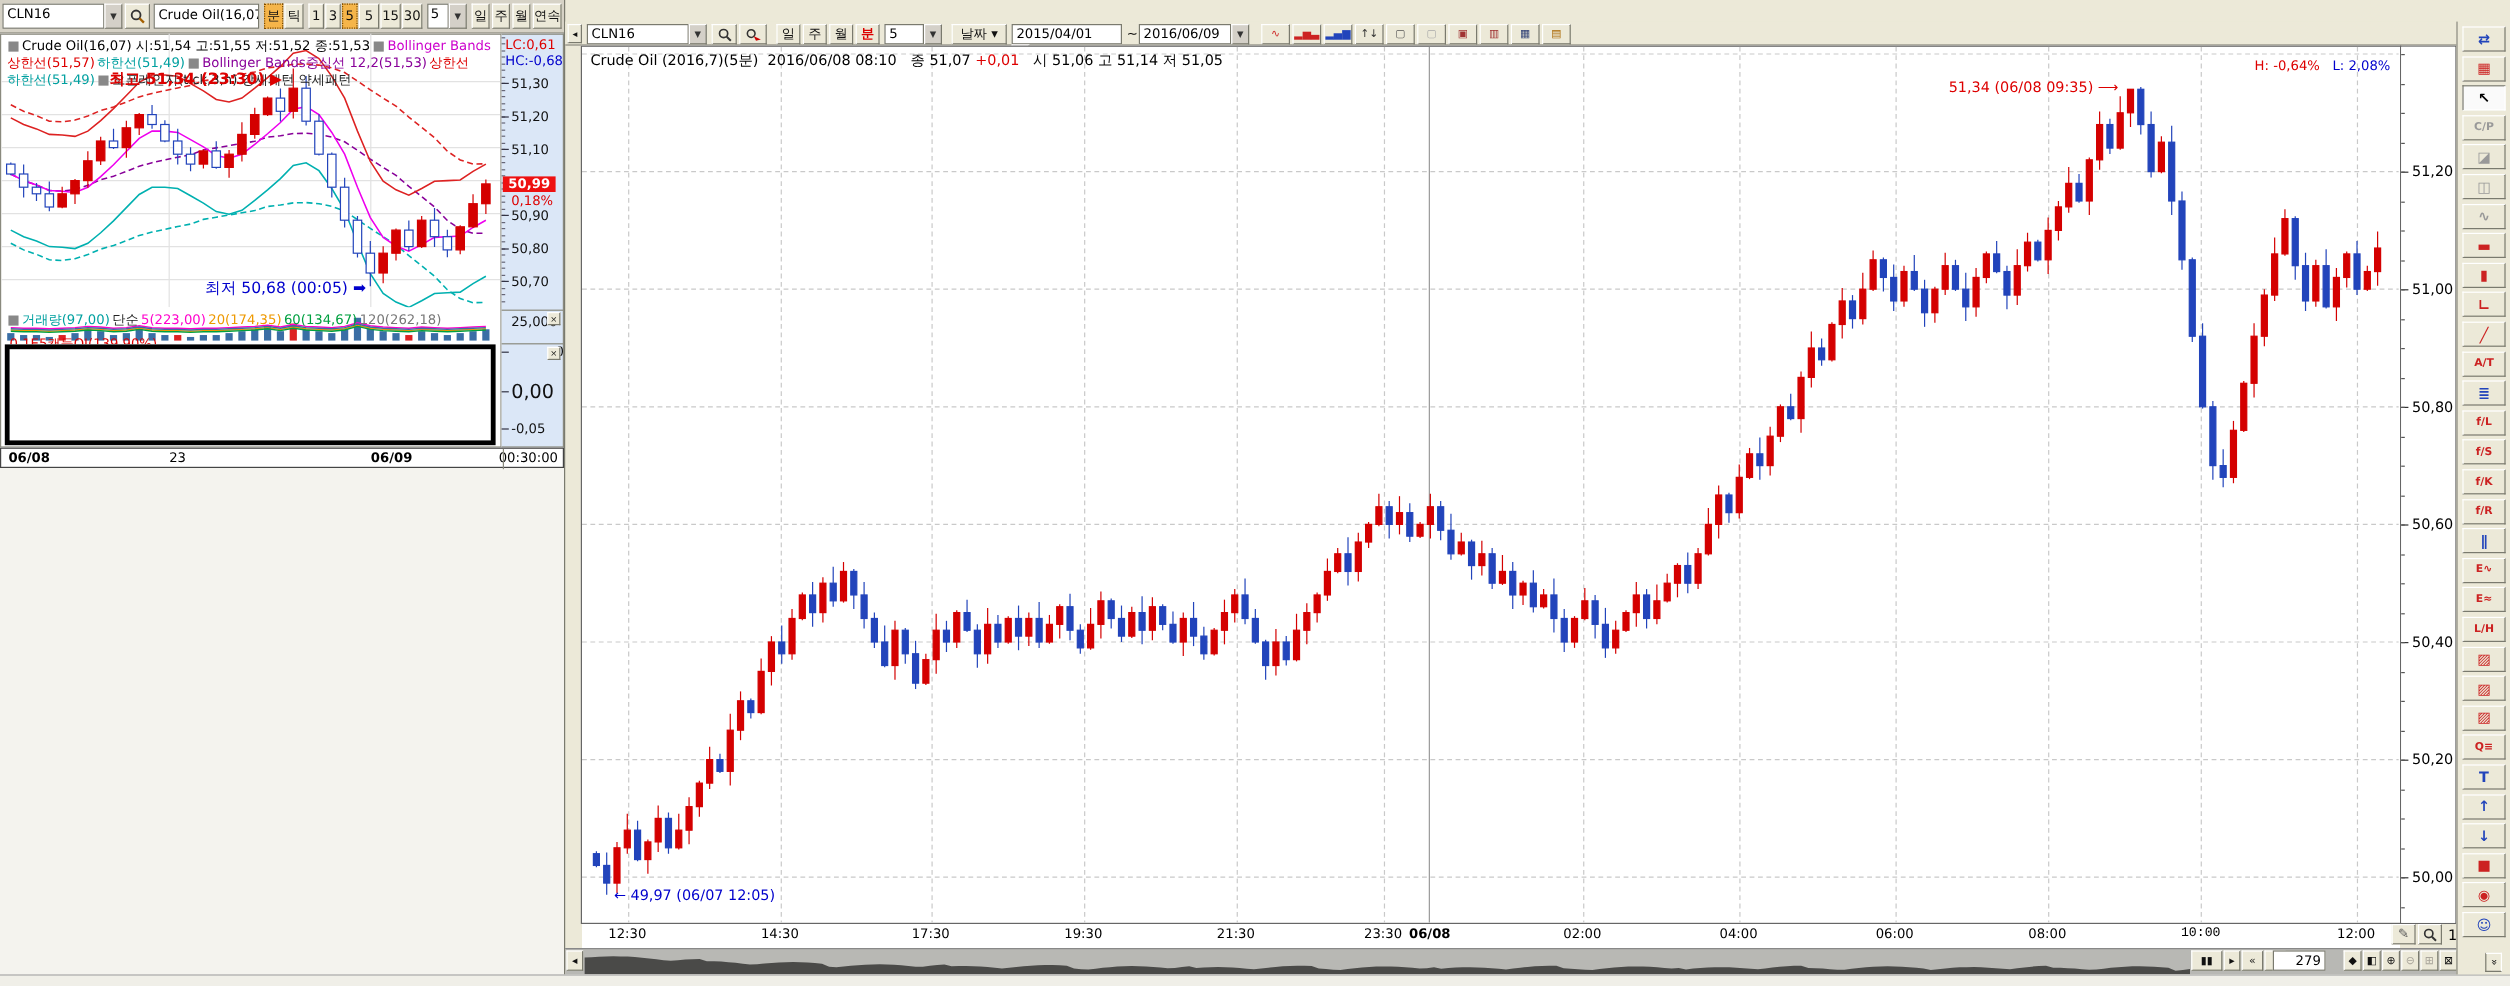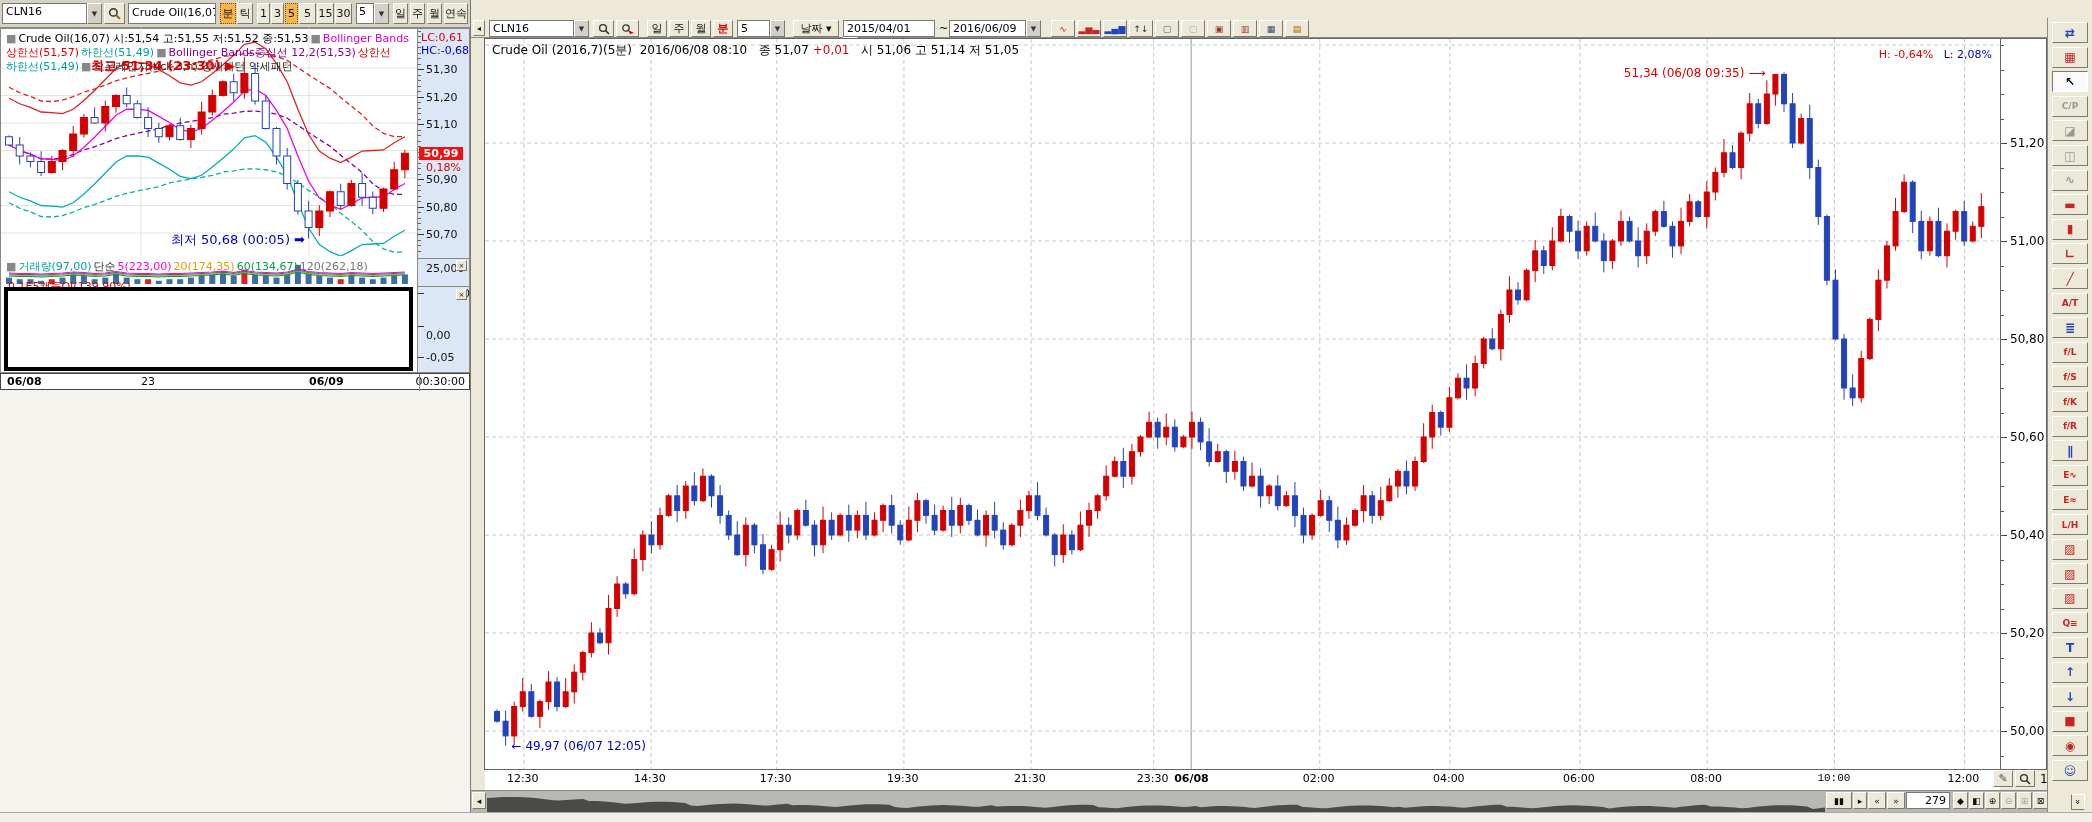--- a/index.html
+++ b/index.html
@@ -265,21 +265,21 @@
         <div style="position: absolute; left: 8px; top: 199px; font-size: 11px; color: rgb(17, 17, 17);">50,70</div>
         <div style="position: absolute; left: 1px; top: 118.25px; width: 44px; height: 13px; background: rgb(238, 17, 17); color: rgb(255, 255, 255); font-size: 11px; font-weight: bold; text-align: center;">50,99</div>
         <div style="position: absolute; left: 8px; top: 132.25px; font-size: 11px; color: rgb(221, 0, 0);">0,18%</div>
         <div style="position: absolute; left: 0px; top: 229px; width: 52px; height: 1px; background: rgb(138, 138, 126);"></div>
         <div style="position: absolute; left: 8px; top: 233px; font-size: 11px; color: rgb(17, 17, 17);">25,000</div>
         <div class="btn3d abs" style="position: absolute; left: 38px; top: 231px; width: 11px; height: 11px; font-size: 7px;">×</div>
         <div style="position: absolute; left: 0px; top: 257px; width: 52px; height: 1px; background: rgb(138, 138, 126);"></div>
         <div style="position: absolute; left: 0px; top: 264px; width: 6px; height: 1px; background: rgb(51, 51, 68);"></div>
         <div style="position: absolute; left: 8px; top: 258px; font-size: 11px; color: rgb(17, 17, 17); margin-left: 37px;">0,05</div>
         <div style="position: absolute; left: 0px; top: 297px; width: 6px; height: 1px; background: rgb(51, 51, 68);"></div>
-        <div style="position: absolute; left: 8px; top: 300px; font-size: 11px; color: rgb(17, 17, 17);">0,00</div>
+        <div style="position: absolute; left: 8px; top: 288px; font-size: 16px; color: rgb(17, 17, 17);">0,00</div>
         <div style="position: absolute; left: 0px; top: 328px; width: 6px; height: 1px; background: rgb(51, 51, 68);"></div>
         <div style="position: absolute; left: 8px; top: 322px; font-size: 11px; color: rgb(17, 17, 17);">-0,05</div>
         <div class="btn3d abs" style="position: absolute; left: 38px; top: 260px; width: 11px; height: 11px; font-size: 7px;">×</div>
       </div>
 
     <div class="abs" id="ltime" style="left:0;top:373px;width:470px;height:17px;background:#fff;border:1px solid #444;">
         <div style="position: absolute; left: 6px; top: 1px; font-size: 11px; font-weight: bold; color: rgb(0, 0, 0);">06/08</div>
         <div style="position: absolute; left: 140px; top: 1px; font-size: 11px; color: rgb(0, 0, 0);">23</div>
         <div style="position: absolute; left: 308px; top: 1px; font-size: 11px; font-weight: bold; color: rgb(0, 0, 0);">06/09</div>
         <div style="position: absolute; right: 4px; top: 1px; font-size: 11px; color: rgb(0, 0, 0);">00:30:00</div>
@@ -803,21 +803,21 @@
   <div class="abs" style="left:471px;top:790px;width:1621px;height:22px;background:#b8b8b4;border-top:1px solid #888;"></div>
   <div class="abs btn3d navbtn" style="left:472px;top:792px;width:14px;">◂</div>
   <svg id="silsvg" style="left:487px;top:790px;" width="1338" height="22">
       <path d="M0,22 L0,8 L6,7.653376466491256 L12,7.338157988392004 L18,7.099823926852578 L24,6.977079359714862 L30,6.999097766019997 L36,7.183452502924936 L42,7.534887029047665 L48,8.045013051353802 L54,8.692958534287996 L60,9.44691868191228 L66,10.26649757348536 L72,10.614427872436346 L78,10.115504279203499 L84,9.671351682588071 L90,9.325092200233554 L96,9.112010160940716 L102,10.945913551678608 L108,11.061800921343277 L114,11.348295916899009 L120,11.79213684248726 L126,12.368051347347636 L132,13.040611519800787 L138,13.76682389765052 L144,13.521534188744631 L150,12.9393270737737 L156,12.432167884246265 L162,12.040504577651514 L168,11.795955722623301 L174,11.719037540964443 L180,11.817694697408617 L186,12.086741321236888 L192,12.508252789008502 L198,13.052879906173146 L204,15.570879177846077 L210,16.11327387267207 L216,15.444191705858216 L222,14.823643757908997 L228,14.296110996008542 L234,13.899037924764729 L240,13.660131060225897 L246,13.595362544848916 L252,13.707823575788597 L258,13.987510742227101 L264,14.412060769871582 L270,14.948380450217474 L276,15.55505366806947 L282,15.568777651391763 L288,14.872910972479072 L294,14.243940718146643 L300,13.72407304024043 L306,15.236313979079519 L312,15.026449040244165 L318,14.994676092298018 L324,15.139237029252396 L330,15.445440434466779 L336,15.886732229773406 L342,16.42662563121656 L348,17.021350579706613 L354,16.521946629247104 L360,15.821047547820296 L366,15.204128743040755 L372,14.710737900390452 L378,14.371358467607479 L384,14.20520533393551 L390,14.218836834228457 L396,14.405683656454308 L402,14.746528793697117 L408,17.09979265940748 L414,17.648188870584274 L420,17.98281036938335 L426,17.23651417958485 L432,16.546248237129998 L438,15.955843330172415 L444,15.501821317868426 L450,15.21075169126292 L456,15.097329152418801 L462,15.163311511371353 L468,15.397394863228628 L474,15.776035093933807 L480,16.26515619376728 L486,16.822621601013935 L492,16.659777728855214 L498,15.918873601340486 L504,15.25100705243476 L510,16.586563287173327 L516,16.18091664228627 L522,15.945363552238973 L528,15.889945088968375 L534,16.011609931685516 L540,16.294437034829492 L546,16.710790751460713 L552,17.223324716344422 L558,17.787689293274706 L564,17.13201129965762 L570,16.406561940709416 L576,15.770295150664513 L582,15.261977349044415 L588,14.911075981945835 L594,14.735625462368446 L600,14.740921484546 L606,14.919138321612792 L612,17.13878572704224 L618,17.59063095091247 L624,18.12331214362506 L630,18.312730482356777 L636,17.550013372334575 L642,16.848419007777032 L648,16.251192962511656 L654,15.794000423732424 L660,15.50234266404102 L666,15.38970994477417 L672,15.456604689018421 L678,15.690505704489826 L684,16.06677604962869 L690,16.55044876152456 L696,17.09876105595444 L702,16.798274984318116 L708,16.050101772014617 L714,17.268484510653895 L720,16.71646295808022 L726,16.315147191122495 L732,16.085827798355318 L738,16.037322511771297 L744,16.165337693897506 L750,16.452779835390555 L756,16.870994493174322 L762,17.38184289848114 L768,17.92806172823589 L774,17.15292632629879 L780,16.42644001894959 L786,15.79337519448863 L792,15.291727896641337 L798,14.949964981325719 L804,14.784961730228336 L810,14.800779358445626 L816,16.8772598851005 L822,17.21512633803806 L828,17.670874111106087 L834,18.2035628049899 L840,18.263086312192993 L846,17.49925453643378 L852,16.801015208886138 L858,16.21102407538366 L864,15.764088961757833 L870,15.484647835663228 L876,15.384998242894326 L882,15.464406410332376 L888,15.70916056858352 L894,16.09356463089288 L900,16.581800228380065 L906,17.130522182089308 L912,16.702105209257567 L918,17.845171819016393 L924,17.18123536364269 L930,16.639311689789952 L936,16.250684174272365 L942,16.035525983520163 L948,16.001438465839527 L954,16.142900471008247 L960,16.441668498681675 L966,16.868098681726117 L972,17.383294816084252 L978,17.803430262604767 L984,17.028890841426588 L990,16.307460984248774 L996,15.683408520336275 L1002,15.19394371423115 L1008,14.866523146226914 L1014,14.716860324591508 L1020,16.636676066006192 L1026,16.837937805271217 L1032,17.186936031405608 L1038,17.650366228563954 L1044,18.18663100513558 L1050,18.119973266925314 L1056,17.359114294428558 L1062,16.66813175693336 L1068,16.08907008419692 L1074,15.655863023422905 L1080,15.391874903800456 L1086,15.308207740437165 L1092,15.402896841966434 L1098,15.661053206723448 L1104,16.055942389779204 L1110,16.55092166812002 L1116,17.102095140513022 L1122,18.437203069633473 L1128,17.69640780927986 L1134,17.04157594585851 L1140,16.512121827456955 L1146,16.138374476513224 L1152,15.939380029846365 L1158,15.921521715307662 L1164,16.078057359111487 L1170,16.389607935274746 L1176,16.825561757786097 L1182,17.346292570294175 L1188,17.6415298898256 L1194,16.869471934096108 L1200,16.154892844519587 L1206,15.541529981815822 L1212,15.065786323049132 L1218,14.754092784318335 L1224,16.509881989323382 L1230,16.556978916687292 L1236,16.772818115642117 L1242,17.133718126002265 L1248,17.605486297242763 L1254,18.145896340146567 L1260,17.95397160455446 L1266,17.197404319975355 L1272,16.51491749970752 L1278,15.94791890451532 L1284,15.529447954813591 L1290,15.28178176410551 L1296,15.214820989469388 L1302,15.325372457490632 L1308,15.597380545293422 L1314,16.003090551232404 L1320,16.505059759504288 L1326,18.947759369445414 L1332,18.269479231983976 L1338,17.534671894375805 L1338,22 Z" fill="#4a4a48"></path>
     </svg>
   <div class="abs" id="navrow" style="left:1826px;top:792px;width:266px;height:18px;">
       <div class="btn3d abs navbtn" style="position: absolute; left: 0px; top: 0px; width: 26px;">▮▮</div>
       <div class="btn3d abs navbtn" style="position: absolute; left: 27px; top: 0px; width: 14px;">▸</div>
       <div class="btn3d abs navbtn" style="position: absolute; left: 42px; top: 0px; width: 18px;">«</div>
       <div class="btn3d abs navbtn" style="position: absolute; left: 61px; top: 0px; width: 18px;">»</div>
-      <div style="position: absolute; left: 80px; top: 0px; width: 44px; height: 17px; background: rgb(255, 255, 255); border: 1px solid rgb(122, 122, 110); font-size: 11px; text-align: right; padding: 1px 3px;">279</div>
+      <div style="position: absolute; left: 68px; top: 0px; width: 44px; height: 17px; background: rgb(255, 255, 255); border: 1px solid rgb(122, 122, 110); font-size: 11px; text-align: right; padding: 1px 3px;">279</div>
       <div class="btn3d abs navbtn" style="position: absolute; left: 127px; top: 0px; width: 15px;">◆</div>
       <div class="btn3d abs navbtn" style="position: absolute; left: 143px; top: 0px; width: 15px;">◧</div>
       <div class="btn3d abs navbtn" style="position: absolute; left: 159px; top: 0px; width: 15px;">⊕</div>
       <div class="btn3d abs navbtn dis" style="position: absolute; left: 175px; top: 0px; width: 15px;">⊖</div>
       <div class="btn3d abs navbtn dis" style="position: absolute; left: 191px; top: 0px; width: 15px;">⊞</div>
       <div class="btn3d abs navbtn" style="position: absolute; left: 207px; top: 0px; width: 15px;">⊠</div>
     </div>
   <div class="abs" style="left:0;top:812px;width:2092px;height:10px;background:#f0efe8;border-top:1px solid #aaa;"></div>
 
   <div class="abs" id="toolcol" style="left:2047px;top:18px;width:45px;height:794px;background:#ece9d8;border-left:1px solid #8a8a7e;">

